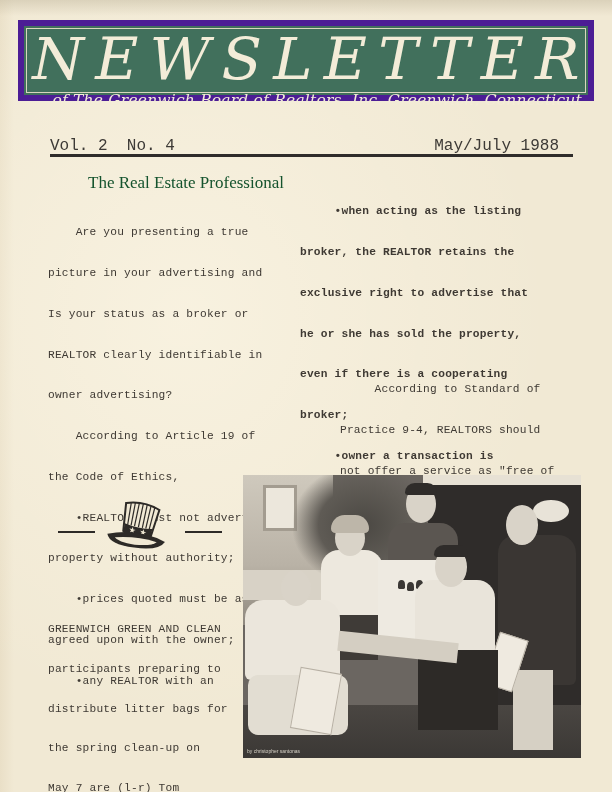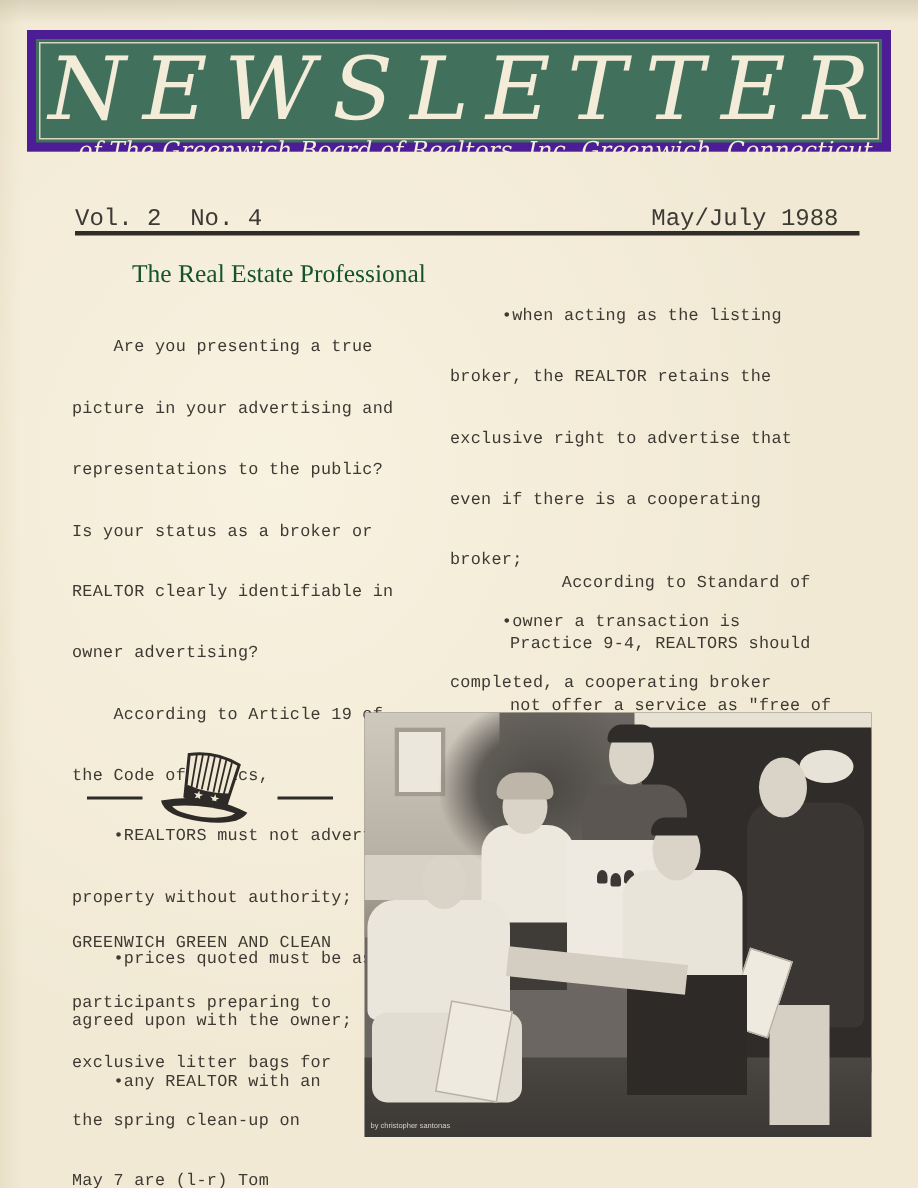--- a/index.html
+++ b/index.html
@@ -70,21 +70,21 @@
       margin-left: 40px;
     }
     .col {
       position: absolute;
       font-size: 11.2px; line-height: 13.6px;
       color: #3e3933;
       white-space: pre;
       letter-spacing: 0.2px;
     }
     .col-left { left: 48px; top: 199px; }
-    .col-right-a { left: 340px; top: 178px; }
+    .col-right-a { left: 340px; top: 178px; font-weight: bold; }
     .col-right-b { left: 340px; top: 356px; }
     .para-line { display: block; }
     
     .hat-rule-left {
       position: absolute; left: 58px; top: 531px; width: 37px; height: 2px; background: #2d2a27;
     }
     .hat-rule-right {
       position: absolute; left: 185px; top: 531px; width: 37px; height: 2px; background: #2d2a27;
     }
     .hat-icon {
@@ -157,21 +157,20 @@
   <span class="issue-vol" style="white-space:pre">Vol. 2  No. 4</span>
   <span class="issue-date">May/July 1988</span>
 </div>
 <div class="issue-rule"></div>
 
 <div class="headline">The Real Estate Professional</div>
 
 <div class="col col-left">
   <span class="para-line">    Are you presenting a true</span>
   <span class="para-line">picture in your advertising and</span>
-  <span class="para-line">representations to the public?</span>
   <span class="para-line">Is your status as a broker or</span>
   <span class="para-line">REALTOR clearly identifiable in</span>
   <span class="para-line">owner advertising?</span>
   <span class="para-line">    According to Article 19 of</span>
   <span class="para-line">the Code of Ethics,</span>
   <span class="para-line">    •REALTORS must not advertise</span>
   <span class="para-line">property without authority;</span>
   <span class="para-line">    •prices quoted must be as</span>
   <span class="para-line">agreed upon with the owner;</span>
   <span class="para-line">    •any REALTOR with an</span>
@@ -181,20 +180,21 @@
   
   
   
   
 </div>
 
 <div class="col col-right-a" style="left:300px;">
   <span class="para-line">     •when acting as the listing</span>
   <span class="para-line">broker, the REALTOR retains the</span>
   <span class="para-line">exclusive right to advertise that</span>
+  <span class="para-line">he or she has sold the property,</span>
   <span class="para-line">even if there is a cooperating</span>
   <span class="para-line">broker;</span>
   <span class="para-line">     •owner a transaction is</span>
   <span class="para-line">completed, a cooperating broker</span>
   <span class="para-line">may advertise his or her</span>
   <span class="para-line">"participation or assistance,"</span>
   <span class="para-line">but may not suggest that he or</span>
   <span class="para-line">she had listed or sold the</span>
   <span class="para-line">property.</span>
 </div>
@@ -229,21 +229,21 @@
       <path d="M6 40 Q35 28 64 36 Q60 46 35 48 Q10 50 6 40 Z" fill="#2d2a27"></path>
       <path d="M14 42 Q35 36 56 38 Q52 43 35 45 Q18 46 14 42 Z" fill="#f1e9d4"></path>
     </g>
   </svg>
 </div>
 <div class="hat-rule-right"></div>
 
 <div class="caption">
   <span class="para-line">GREENWICH GREEN AND CLEAN</span>
   <span class="para-line">participants preparing to</span>
-  <span class="para-line">exclusive litter bags for</span>
+  <span class="para-line">distribute litter bags for</span>
   <span class="para-line">the spring clean-up on</span>
   <span class="para-line">May 7 are (l-r) Tom</span>
   
   
   
   
   
   
   
 </div>

